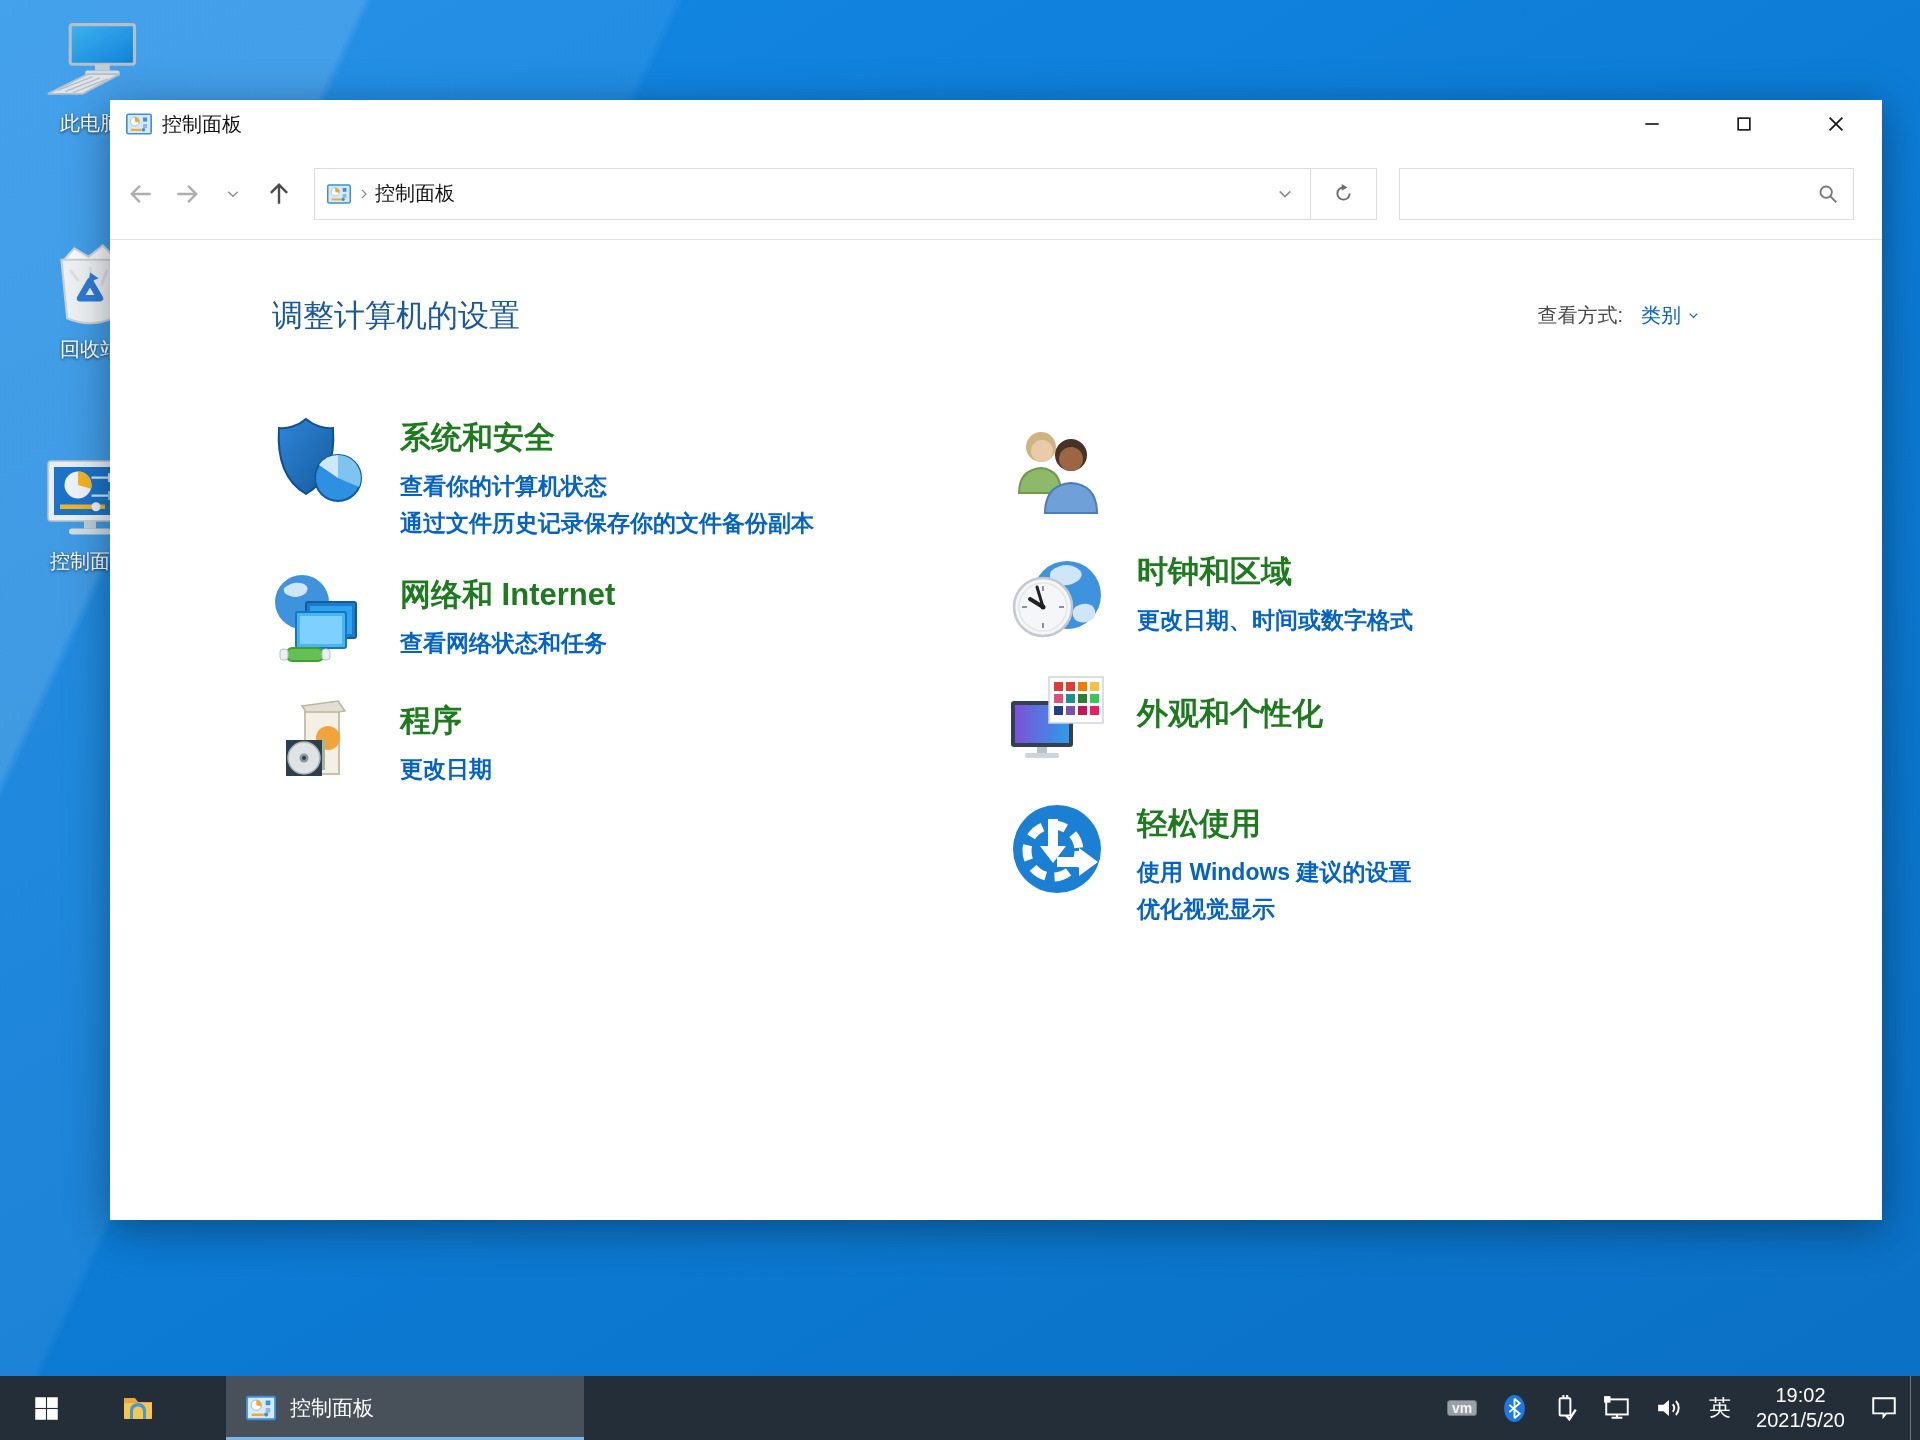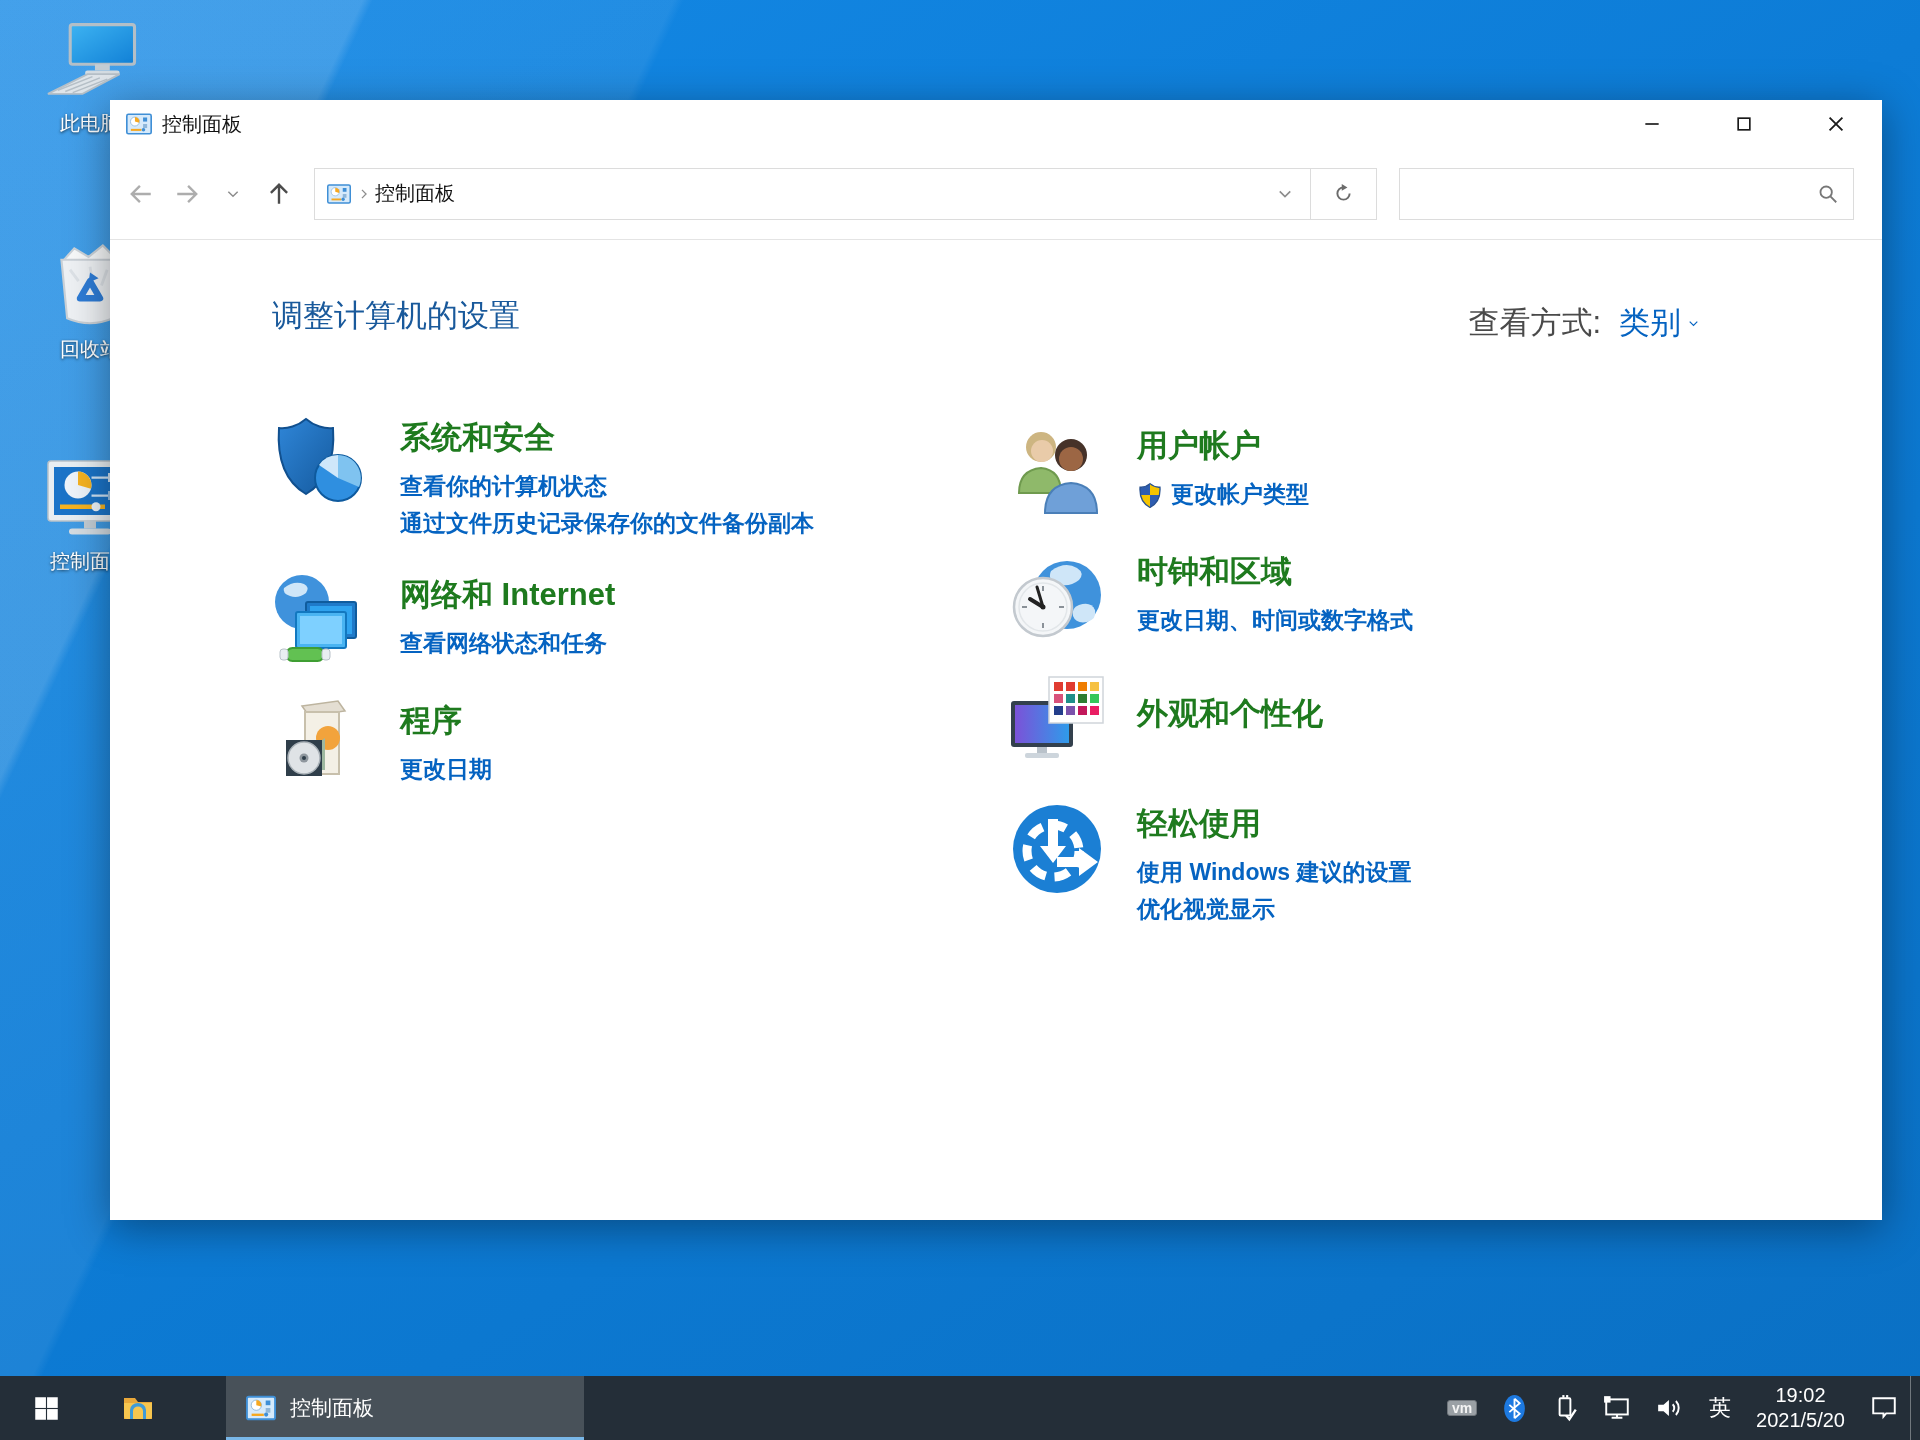--- a/index.html
+++ b/index.html
@@ -53,21 +53,21 @@
   .searchbox { width:455px; height:52px; margin-left:22px; border:1px solid #dcdcdc;
     display:flex; align-items:center; padding:0 14px; background:#fff; }
   .searchbox input { flex:1; border:none; outline:none; font-size:19px; color:#333;
     font-family:inherit; }
   .searchbox .s-icon { color:#777; display:flex; }
 
   
   .content { flex:1; position:relative; padding-top:55px; overflow:hidden; }
   .page-heading { margin-left:162px; font-size:31px; font-weight:400; color:#19599b; }
   .view-by { position:absolute; top:62px; right:182px; display:flex; align-items:center;
-    font-size:31px; }
+    font-size:20px; }
   .view-by .vb-label { color:#4a4a4a; margin-right:18px; }
   .view-by .vb-value { color:#0563c1; text-decoration:none; display:flex; align-items:center;
     cursor:pointer; }
   .view-by .vb-caret { margin-left:6px; color:#0563c1; display:flex; }
 
   .cats { display:flex; margin:78px 0 0 162px; }
   .col { display:flex; flex-direction:column;font-weight:bold; }
   .col-left { width:737px; }
   .col-right { padding-top:8px; }
   .cat { display:flex; margin-bottom:30px; }
@@ -519,33 +519,20 @@
       </div>
 
       <div class="col col-right">
 
         <div class="cat">
           <span class="cat-icon">
             <svg width="96" height="96">
                 <use href="#ic-users"></use>
               </svg>
             </span>
-          <div class="cat-text">
-            <a class="cat-title">用户帐户</a>
-            <div class="cat-links">
-              <a class="cat-link">
-                <span class="uac">
-                  <svg width="26" height="26">
-                      <use href="#ic-uac"></use>
-                    </svg>
-                  </span>
-                <span>更改帐户类型</span>
-              </a>
-            </div>
-          </div>
         </div>
 
         <div class="cat">
           <span class="cat-icon">
             <svg width="96" height="96">
                 <use href="#ic-clockglobe"></use>
               </svg>
             </span>
           <div class="cat-text">
             <a class="cat-title">时钟和区域</a>

